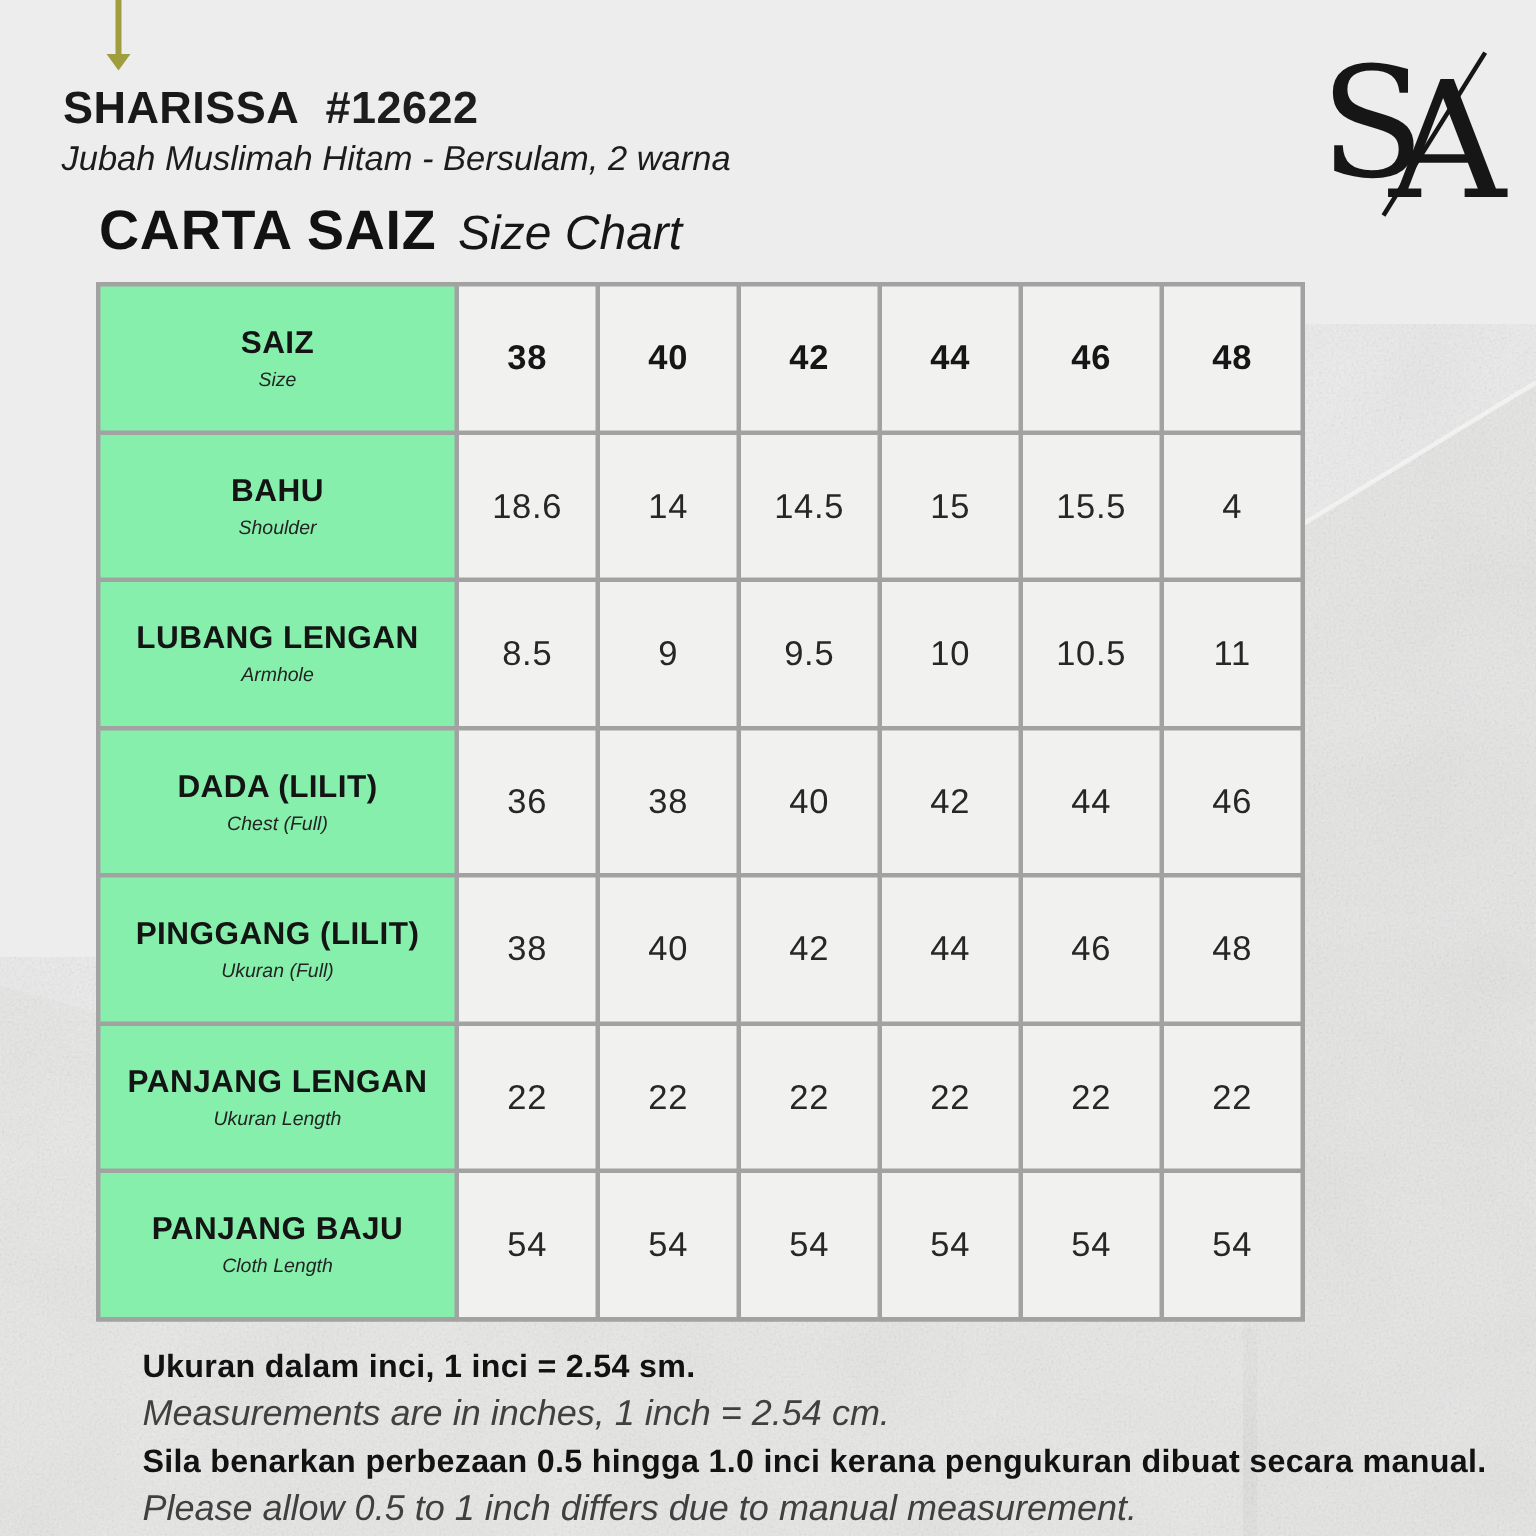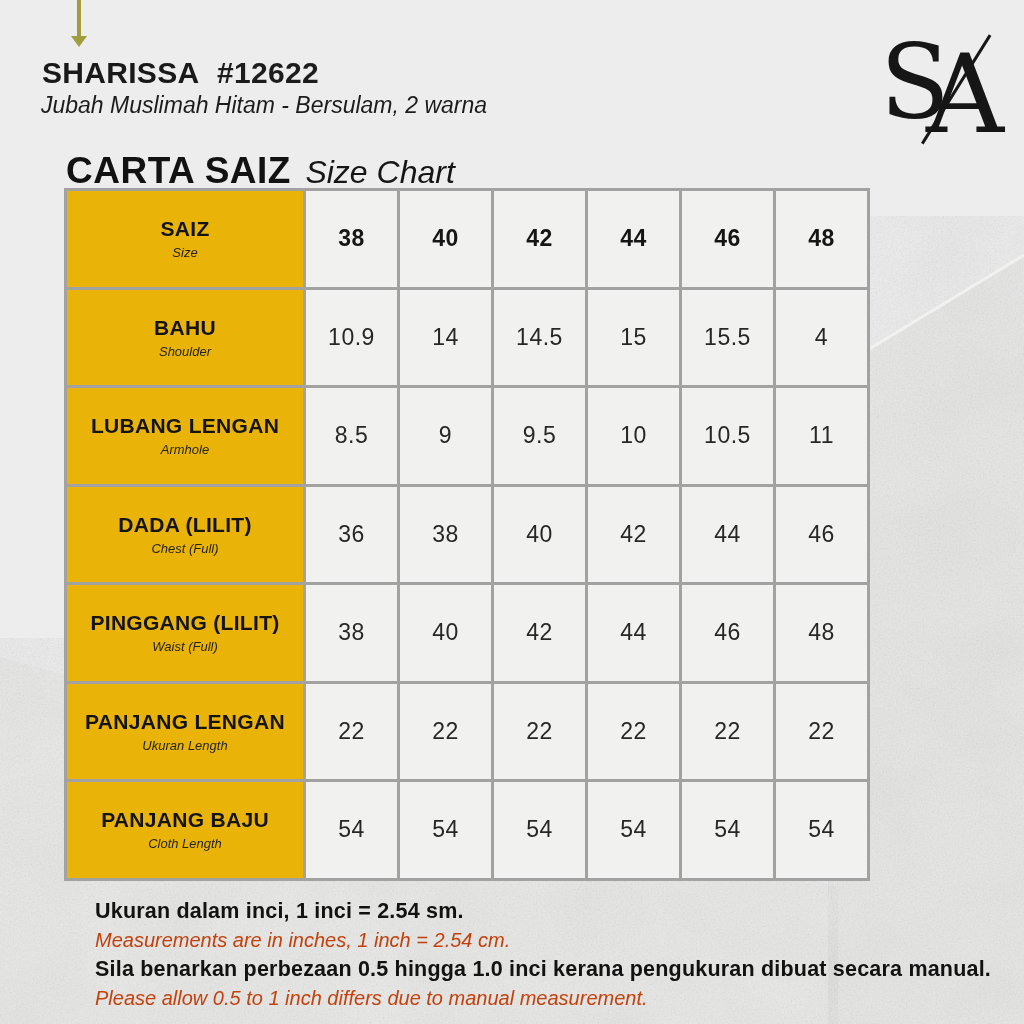--- a/index.html
+++ b/index.html
@@ -28,46 +28,46 @@
   .product-code { font-weight:600; margin-left:9px; color:#1d1d1d; }
   .subtitle { position:absolute; left:41px; top:92px; font-size:23px; font-style:italic; font-weight:500; color:#1c1c1c; white-space:nowrap; }
 
   
   .logo { position:absolute; left:874px; top:22px; width:140px; height:135px; font-family:"DejaVu Serif", serif; color:#161616; }
   .logo .s { position:absolute; left:6px; top:0; font-size:102px; line-height:1.2; }
   .logo .a { position:absolute; left:52px; top:8px; font-size:108px; line-height:1.2; }
   .logo .slash { position:absolute; left:18px; top:66px; width:128px; height:2.5px; background:#161616; transform:rotate(-58deg); }
 
   
-  .chart-title { position:absolute; left:66px; top:150px; white-space:nowrap; }
+  .chart-title { position:absolute; left:66px; top:133px; white-space:nowrap; }
   .chart-title .main { font-size:37px; font-weight:800; letter-spacing:.5px; color:#121212; }
   .chart-title .sub { font-size:32px; font-style:italic; font-weight:400; margin-left:10px; color:#161616; }
 
   
   .size-table {
     position:absolute; left:64px; top:188px;
     display:grid;
     grid-template-columns:236px repeat(6, 91px);
     grid-auto-rows:95.5px;
     gap:3px;
     background:#a2a2a2;
     border:3px solid #a2a2a2;
   }
   .cell { display:flex; flex-direction:column; align-items:center; justify-content:center; }
-  .label-cell { background:#eab308; }
+  .label-cell { background:#86efac; }
   .data-cell { background:#f1f1f0; font-size:23px; font-weight:400; color:#272727; letter-spacing:.5px; }
   .data-cell.head { font-weight:800; color:#161616; font-size:23px; }
   .label-ms { font-size:21px; font-weight:800; color:#141414; letter-spacing:.3px; text-align:center; }
   .label-en { font-size:13px; font-style:italic; font-weight:400; color:#242424; margin-top:4px; text-align:center; }
 
   
   .footer { position:absolute; left:65px; top:899px; width:900px;margin-left:30px; }
   .footer div { white-space:nowrap; }
   .note-ms { font-size:21.5px; font-weight:800; color:#121212; margin-bottom:5px; letter-spacing:.2px; }
-  .note-en { font-size:20px; font-style:italic; font-weight:400; color:#c2410c; margin-bottom:5px; }
+  .note-en { font-size:24px; font-style:italic; font-weight:400; color:#404040; margin-bottom:5px; }
 </style>
 </head>
 <body>
 
 <svg class="texture-layer" width="1024" height="1024" viewBox="0 0 1024 1024" xmlns="http://www.w3.org/2000/svg">
   <defs>
     <filter id="grain" x="-5%" y="-5%" width="110%" height="110%">
       <feTurbulence type="fractalNoise" baseFrequency="0.6" numOctaves="3" seed="11" stitchTiles="stitch" result="t"></feTurbulence>
       <feColorMatrix in="t" type="saturate" values="0" result="g"></feColorMatrix>
       <feComponentTransfer in="g" result="n">
@@ -129,21 +129,21 @@
     <div class="cell data-cell head">40</div>
     <div class="cell data-cell head">42</div>
     <div class="cell data-cell head">44</div>
     <div class="cell data-cell head">46</div>
     <div class="cell data-cell head">48</div>
 
     <div class="cell label-cell">
       <div class="label-ms">BAHU</div>
       <div class="label-en">Shoulder</div>
     </div>
-    <div class="cell data-cell">10.9</div>
+    <div class="cell data-cell">18.6</div>
     <div class="cell data-cell">14</div>
     <div class="cell data-cell">14.5</div>
     <div class="cell data-cell">15</div>
     <div class="cell data-cell">15.5</div>
     <div class="cell data-cell">4</div>
 
     <div class="cell label-cell">
       <div class="label-ms">LUBANG LENGAN</div>
       <div class="label-en">Armhole</div>
     </div>
@@ -160,21 +160,21 @@
     </div>
     <div class="cell data-cell">36</div>
     <div class="cell data-cell">38</div>
     <div class="cell data-cell">40</div>
     <div class="cell data-cell">42</div>
     <div class="cell data-cell">44</div>
     <div class="cell data-cell">46</div>
 
     <div class="cell label-cell">
       <div class="label-ms">PINGGANG (LILIT)</div>
-      <div class="label-en">Waist (Full)</div>
+      <div class="label-en">Ukuran (Full)</div>
     </div>
     <div class="cell data-cell">38</div>
     <div class="cell data-cell">40</div>
     <div class="cell data-cell">42</div>
     <div class="cell data-cell">44</div>
     <div class="cell data-cell">46</div>
     <div class="cell data-cell">48</div>
 
     <div class="cell label-cell">
       <div class="label-ms">PANJANG LENGAN</div>

